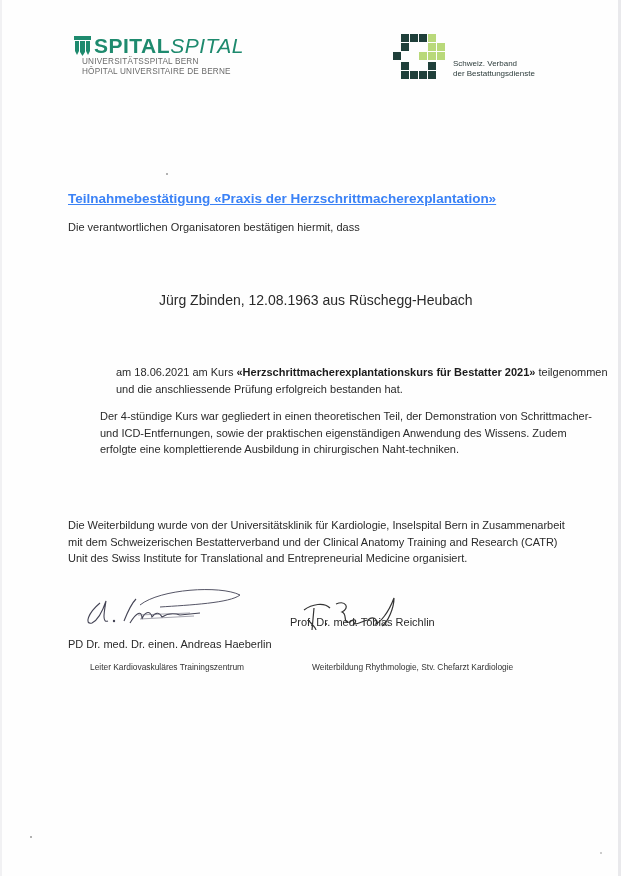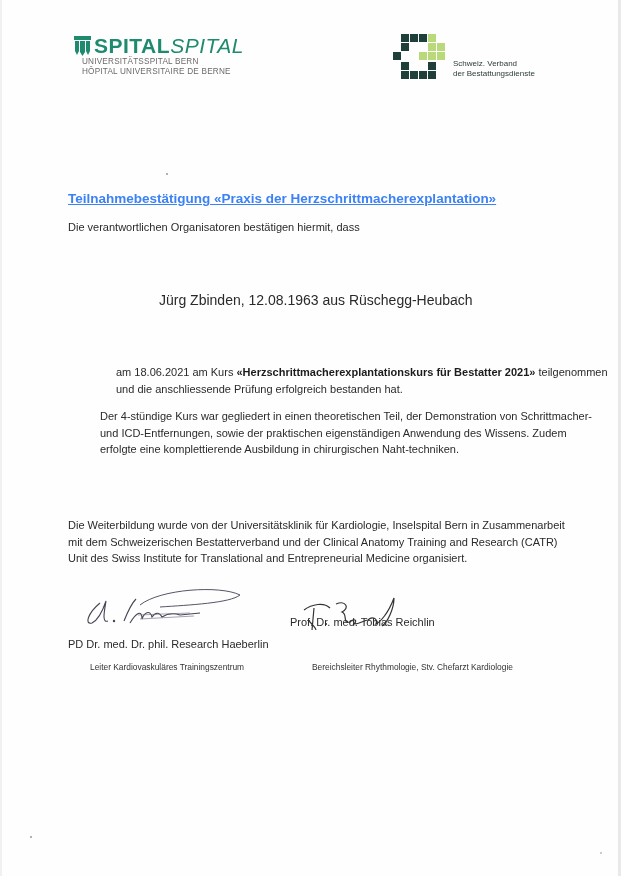--- a/index.html
+++ b/index.html
@@ -119,22 +119,22 @@
     <path d="M44 38 C48 28 52 20 56 16 M50 40 C56 30 62 26 62 36 C64 30 70 26 72 34 C76 28 80 30 82 34 C88 30 94 30 100 32 L120 30" stroke="#445" stroke-width="1.1" fill="none"></path>
     <path d="M60 22 C80 6 140 2 160 12 C150 20 110 22 80 24" stroke="#556" stroke-width="1" fill="none"></path>
     <path d="M58 32 L110 30 M60 36 L114 33" stroke="#667" stroke-width="0.6" fill="none"></path>
   </svg>
   <svg class="sig sig2" width="120" height="42" viewBox="0 0 120 42">
     <path d="M2 16 C10 10 22 8 28 14 M12 14 L10 36 M6 26 C10 30 14 34 14 36" stroke="#333" stroke-width="1.2" fill="none"></path>
     <circle cx="24" cy="30" r="1.1" fill="#333"></circle>
     <path d="M34 10 C44 6 48 14 40 18 C46 20 40 30 48 28 C52 24 56 26 52 30 C58 30 62 26 66 26 C70 22 76 24 74 30 C78 28 86 20 92 4 C92 14 86 28 80 32" stroke="#333" stroke-width="1.2" fill="none"></path>
   </svg>
 
-  <div class="signer-name n1">PD Dr. med. Dr. phil. Research Haeberlin</div>
+  <div class="signer-name n1">PD Dr. med. Dr. einen. Andreas Haeberlin</div>
   <div class="signer-role r1">Leiter Kardiovaskuläres Trainingszentrum</div>
   <div class="signer-name n2">Prof. Dr. med. Tobias Reichlin</div>
-  <div class="signer-role r2">Bereichsleiter Rhythmologie, Stv. Chefarzt Kardiologie</div>
+  <div class="signer-role r2">Weiterbildung Rhythmologie, Stv. Chefarzt Kardiologie</div>
 
   <div class="speck" style="left:166px;top:173px"></div>
   <div class="speck" style="left:456px;top:296px;background:#ccc"></div>
   <div class="speck" style="left:30px;top:836px"></div>
   <div class="speck" style="left:600px;top:852px;background:#bbb"></div>
 </div>
 
 </body></html>

